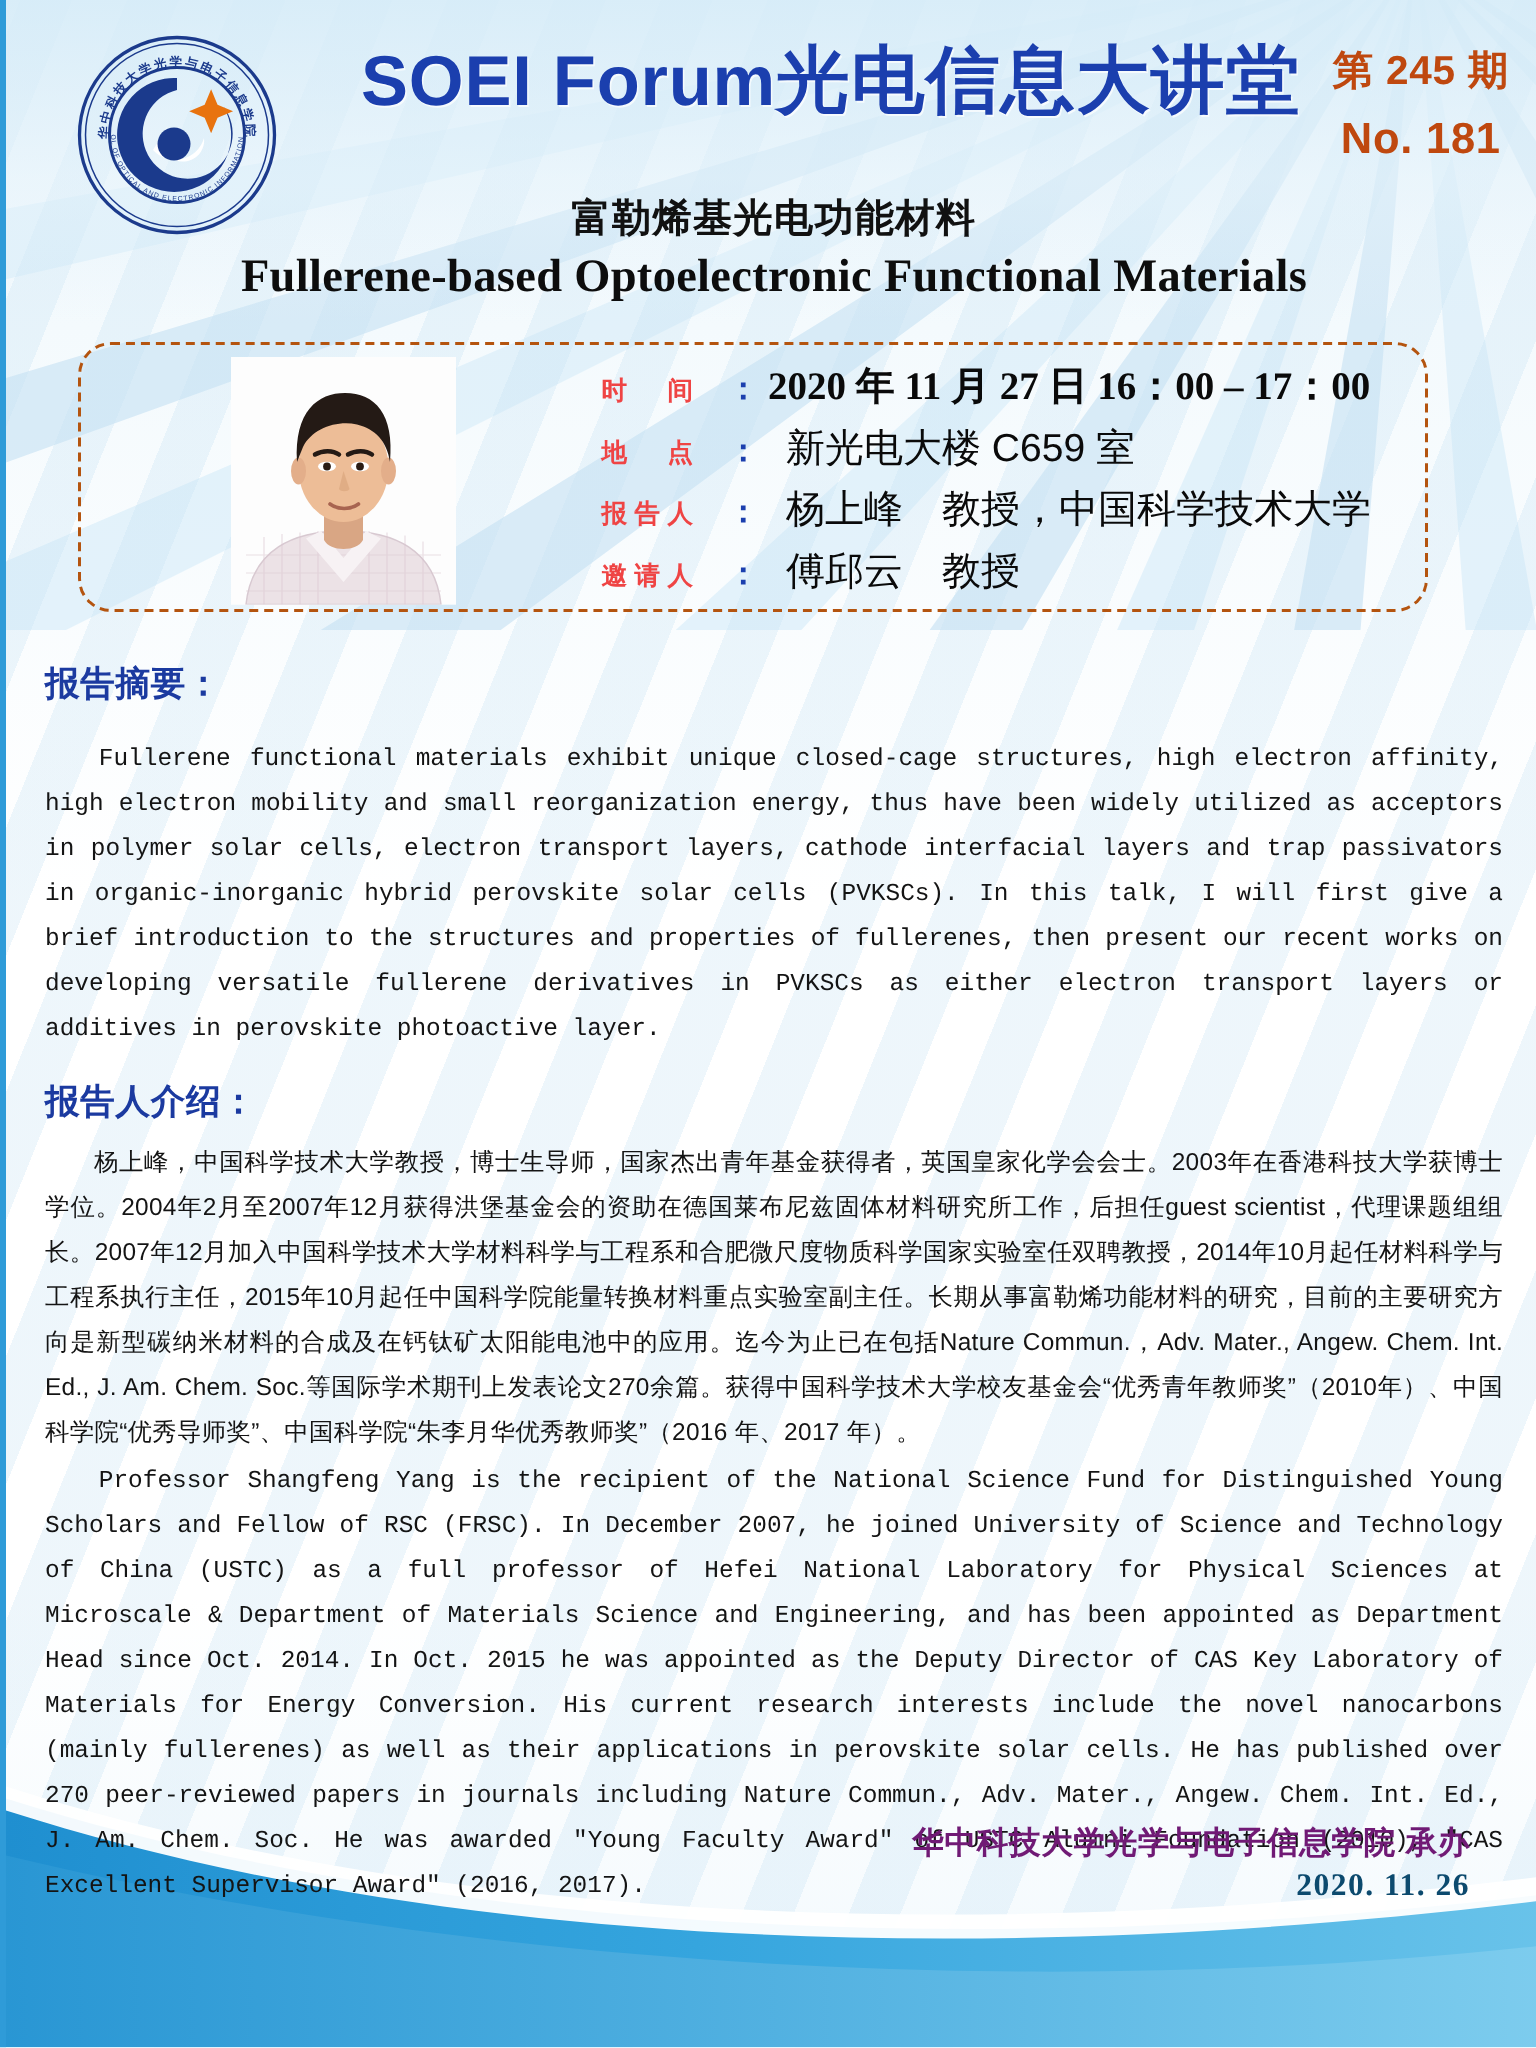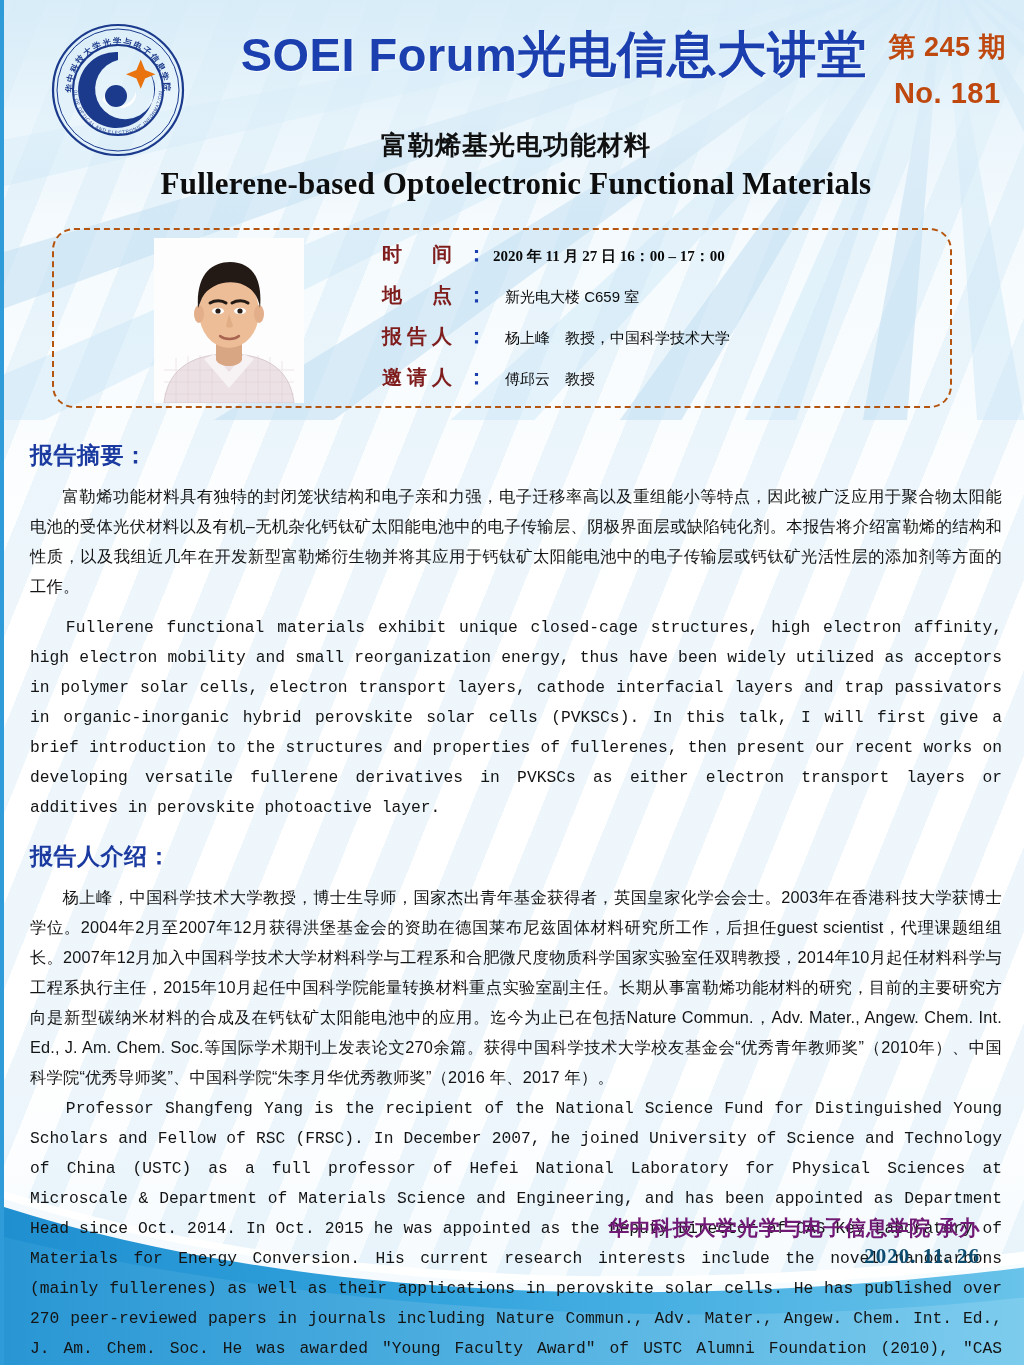--- a/index.html
+++ b/index.html
@@ -136,36 +136,37 @@
     left: 378px; top: 240px;
     width: 560px;
   }
   .info-row {
     display: flex;
     align-items: baseline;
     height: 41px;
     white-space: nowrap;
   }
   .info-label {
-    color: #7f1d1d;
-    font-weight: bold;
-    font-size: 20px;
+    color: #ef4444;
+    font-weight: bold;
+    font-size: 17px;
     letter-spacing: 5px;
     min-width: 86px;
+    margin-left: 19px;
   }
   .info-colon {
     color: #1b3fae;
     font-weight: bold;
     font-size: 21px;
     margin: 0 6px 0 -2px;
   }
   .info-value {
     color: #0a0a0a;
     font-weight: bold;
-    font-size: 15px;
+    font-size: 26px;
     font-family: "Liberation Serif","DejaVu Serif",serif;
   }
   .info-value.cnv {
     font-family: "Liberation Sans","DejaVu Sans",sans-serif;
     font-weight: normal;
     margin-left: 12px;
   }
 
   
   .content {
@@ -372,21 +373,20 @@
     <div class="info-row">
       <span class="info-label">邀请人</span>
       <span class="info-colon">：</span>
       <span class="info-value cnv">傅邱云　教授</span>
     </div>
   </div>
 
   <div class="content">
 
     <div class="section-head">报告摘要：</div>
-    <p class="para cn">富勒烯功能材料具有独特的封闭笼状结构和电子亲和力强，电子迁移率高以及重组能小等特点，因此被广泛应用于聚合物太阳能电池的受体光伏材料以及有机–无机杂化钙钛矿太阳能电池中的电子传输层、阴极界面层或缺陷钝化剂。本报告将介绍富勒烯的结构和性质，以及我组近几年在开发新型富勒烯衍生物并将其应用于钙钛矿太阳能电池中的电子传输层或钙钛矿光活性层的添加剂等方面的工作。</p>
     <div class="gap-sm"></div>
     <p class="para en">Fullerene functional materials exhibit unique closed-cage structures, high electron affinity, high electron mobility and small reorganization energy, thus have been widely utilized as acceptors in polymer solar cells, electron transport layers, cathode interfacial layers and trap passivators in organic-inorganic hybrid perovskite solar cells (PVKSCs). In this talk, I will first give a brief introduction to the structures and properties of fullerenes, then present our recent works on developing versatile fullerene derivatives in PVKSCs as either electron transport layers or additives in perovskite photoactive layer.</p>
 
     <div class="gap"></div>
 
     <div class="section-head">报告人介绍：</div>
     <p class="para cn">杨上峰，中国科学技术大学教授，博士生导师，国家杰出青年基金获得者，英国皇家化学会会士。2003年在香港科技大学获博士学位。2004年2月至2007年12月获得洪堡基金会的资助在德国莱布尼兹固体材料研究所工作，后担任guest scientist，代理课题组组长。2007年12月加入中国科学技术大学材料科学与工程系和合肥微尺度物质科学国家实验室任双聘教授，2014年10月起任材料科学与工程系执行主任，2015年10月起任中国科学院能量转换材料重点实验室副主任。长期从事富勒烯功能材料的研究，目前的主要研究方向是新型碳纳米材料的合成及在钙钛矿太阳能电池中的应用。迄今为止已在包括Nature Commun.，Adv. Mater., Angew. Chem. Int. Ed., J. Am. Chem. Soc.等国际学术期刊上发表论文270余篇。获得中国科学技术大学校友基金会“优秀青年教师奖”（2010年）、中国科学院“优秀导师奖”、中国科学院“朱李月华优秀教师奖”（2016 年、2017 年）。</p>
     <p class="para en">Professor Shangfeng Yang is the recipient of the National Science Fund for Distinguished Young Scholars and Fellow of RSC (FRSC). In December 2007, he joined University of Science and Technology of China (USTC) as a full professor of Hefei National Laboratory for Physical Sciences at Microscale &amp; Department of Materials Science and Engineering, and has been appointed as Department Head since Oct. 2014. In Oct. 2015 he was appointed as the Deputy Director of CAS Key Laboratory of Materials for Energy Conversion. His current research interests include the novel nanocarbons (mainly fullerenes) as well as their applications in perovskite solar cells. He has published over 270 peer-reviewed papers in journals including Nature Commun., Adv. Mater., Angew. Chem. Int. Ed., J. Am. Chem. Soc. He was awarded "Young Faculty Award" of USTC Alumni Foundation (2010), "CAS Excellent Supervisor Award" (2016, 2017).</p>
   </div>
 

